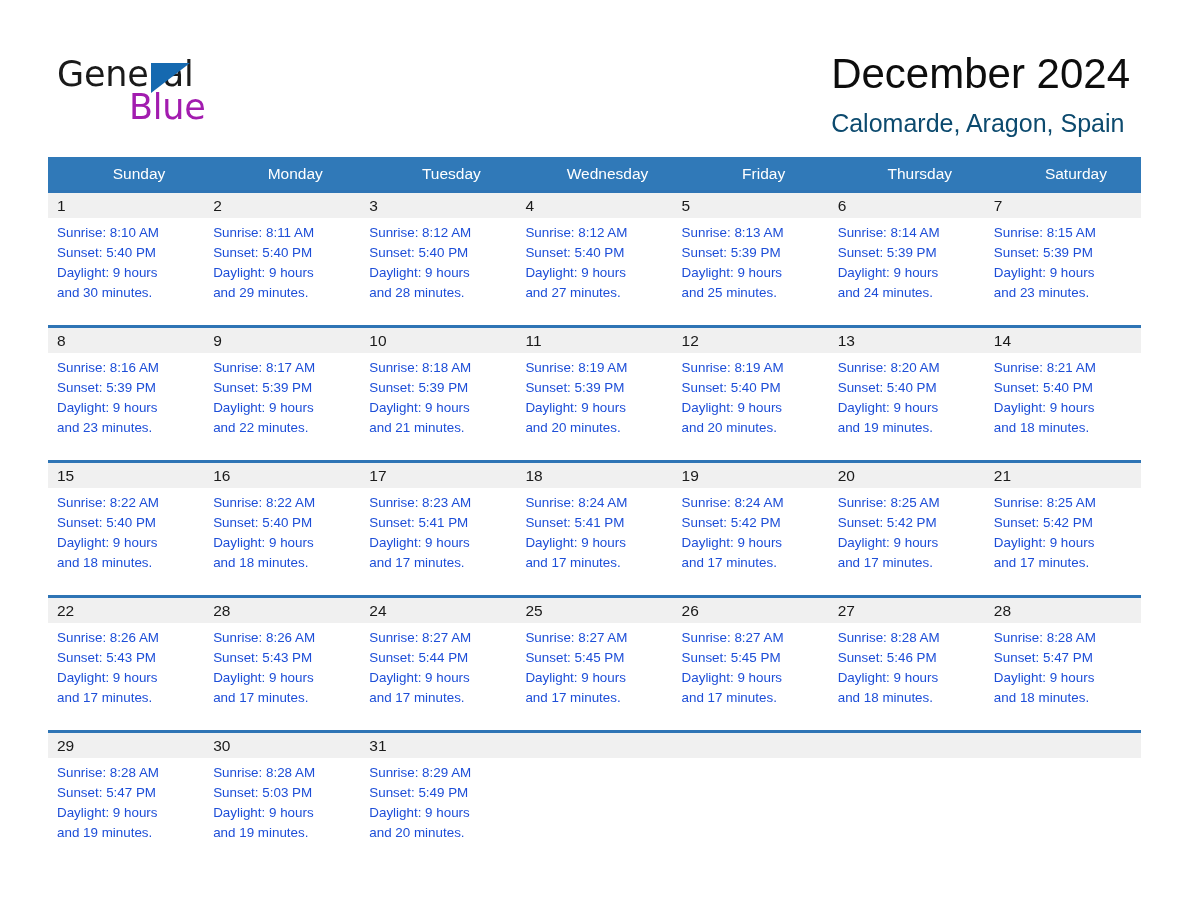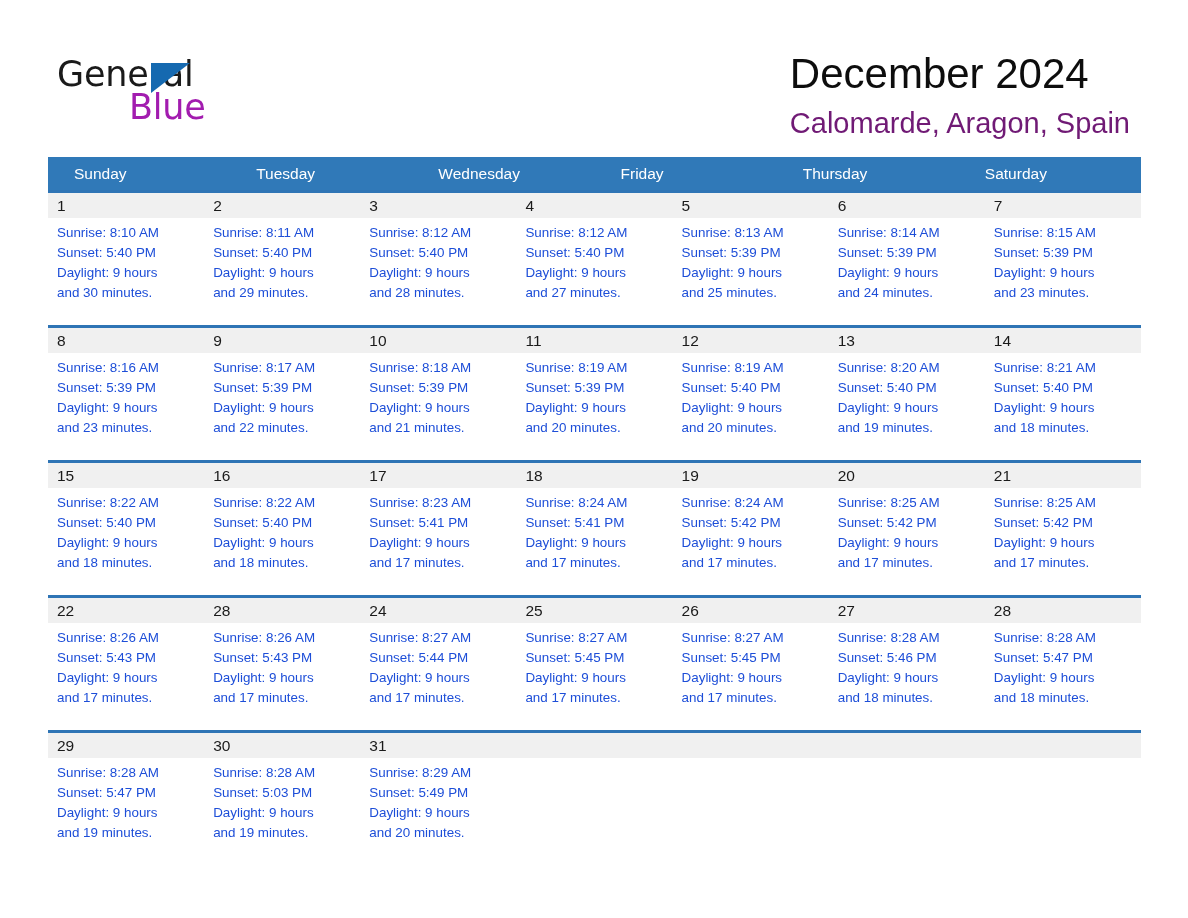--- a/index.html
+++ b/index.html
@@ -75,24 +75,24 @@
   }
   .cal-title {
     font-size: 42px;
     line-height: 52px;
     font-weight: 400;
     color: #0d0d0d;
     white-space: nowrap;
   }
   .cal-subtitle {
     margin-top: 8px;
-    font-size: 29px;
+    font-size: 25px;
     line-height: 30px;
     font-weight: 400;
-    color: #701a75;
+    color: #0c4a6e;
     white-space: nowrap;
   }
 
   
   .calendar {
     position: absolute;
     left: 48px;
     top: 157px;
     width: 1093px;
   }
@@ -104,20 +104,21 @@
   }
   .weekday {
     flex: 1 1 0;
     box-sizing: border-box;
     padding-left: 26px;
     color: #ffffff;
     font-size: 15.5px;
     line-height: 33px;
     white-space: nowrap;
     overflow: hidden;
+    text-align: center;
   }
   .week-row {
     display: flex;
     width: 1093px;
     height: 135px;
   }
   .day-cell {
     flex: 1 1 0;
     box-sizing: border-box;
     border-top: 3px solid #2e74b5;
@@ -161,20 +162,21 @@
     <div class="title-block">
       <div class="cal-title">December 2024</div>
       <div class="cal-subtitle">Calomarde, Aragon, Spain</div>
     </div>
 
   </div>
 
   <div class="calendar">
     <div class="weekday-row" id="weekday-row">
         <div class="weekday">Sunday</div>
+        <div class="weekday">Monday</div>
         <div class="weekday">Tuesday</div>
         <div class="weekday">Wednesday</div>
         <div class="weekday">Friday</div>
         <div class="weekday">Thursday</div>
         <div class="weekday">Saturday</div>
       </div>
     <div id="weeks-container">
         <div class="week-row">
           <div class="day-cell">
             <div class="day-number-band"><span class="day-number">1</span></div>

